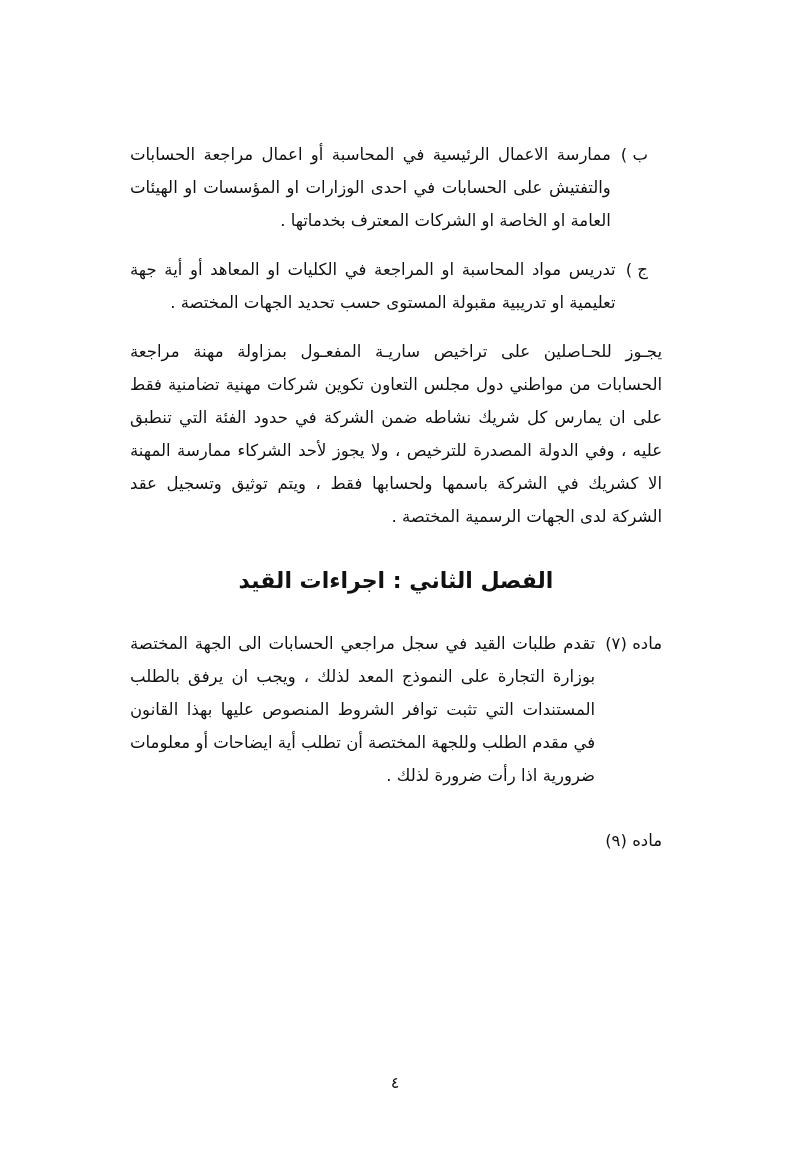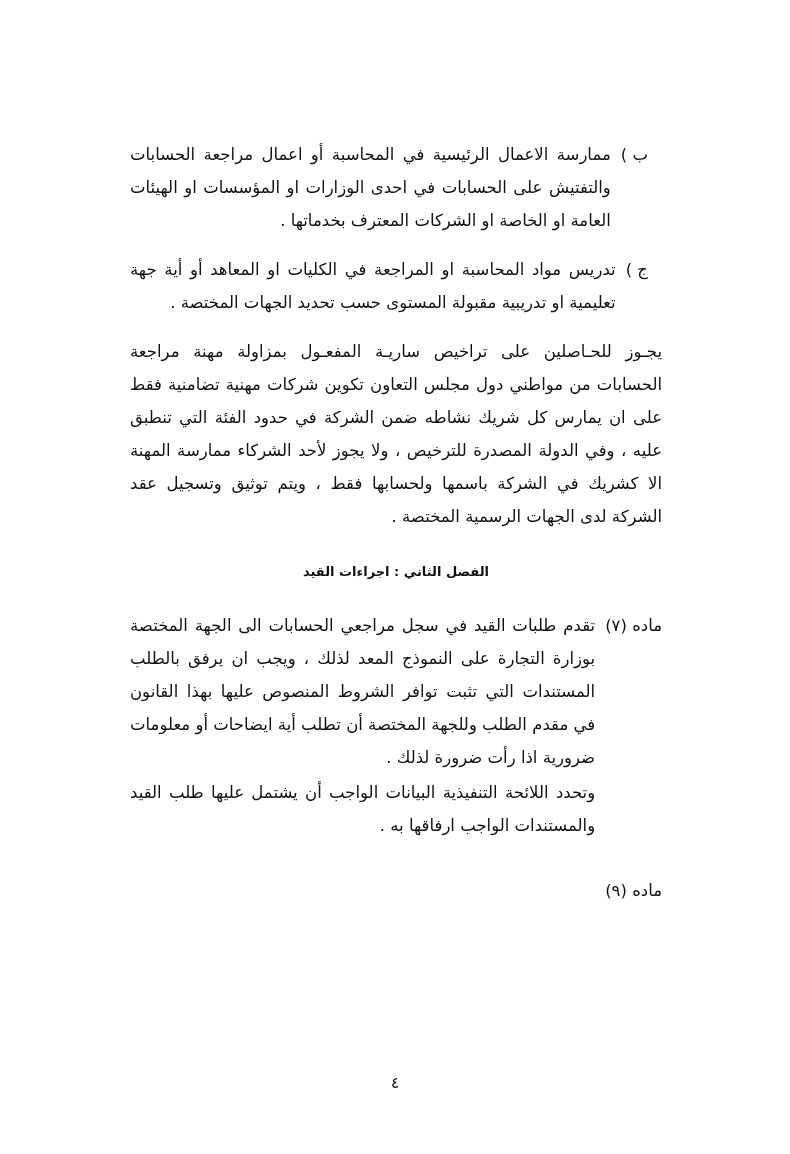--- a/index.html
+++ b/index.html
@@ -39,21 +39,21 @@
   .block.clause { margin-right: 14px; }
   .block.clause .marker { min-width: 30px; }
 
   .block .text { flex: 1 1 auto; text-align: justify; }
 
   .text .para2 { margin-top: 2px; }
 
   .chapter-heading {
     text-align: center;
     font-weight: bold;
-    font-size: 13px;
+    font-size: 22px;
     margin: 26px 0 24px 0;
     letter-spacing: 0.5px;
   }
 
   .page-number {
     position: absolute;
     bottom: 62px;
     left: 0;
     right: 0;
     text-align: center;
@@ -80,21 +80,20 @@
     <div class="block article">
       <div class="text">يجـوز للحـاصلين على تراخيص ساريـة المفعـول بمزاولة مهنة مراجعة الحسابات من مواطني دول مجلس التعاون تكوين شركات مهنية تضامنية فقط على ان يمارس كل شريك نشاطه ضمن الشركة في حدود الفئة التي تنطبق عليه ، وفي الدولة المصدرة للترخيص ، ولا يجوز لأحد الشركاء ممارسة المهنة الا كشريك في الشركة باسمها ولحسابها فقط ، ويتم توثيق وتسجيل عقد الشركة لدى الجهات الرسمية المختصة .</div>
     </div>
 
     <div class="chapter-heading">الفصل الثاني : اجراءات القيد</div>
 
     <div class="block article">
       <span class="marker">ماده (٧)</span>
       <div class="text">
         <div>تقدم طلبات القيد في سجل مراجعي الحسابات الى الجهة المختصة بوزارة التجارة على النموذج المعد لذلك ، ويجب ان يرفق بالطلب المستندات التي تثبت توافر الشروط المنصوص عليها بهذا القانون في مقدم الطلب وللجهة المختصة أن تطلب أية ايضاحات أو معلومات ضرورية اذا رأت ضرورة لذلك .</div>
-        <div class="para2">وتحدد اللائحة التنفيذية البيانات الواجب أن يشتمل عليها طلب القيد والمستندات الواجب ارفاقها به .</div>
       </div>
     </div>
 
     <div class="block article">
     </div>
 
     <div class="block article">
       <span class="marker">ماده (٩)</span>
     </div>
 

